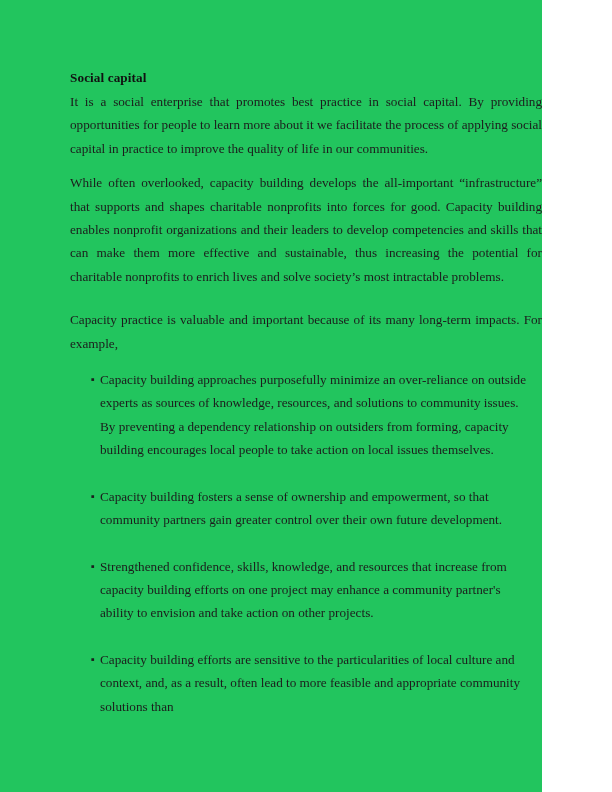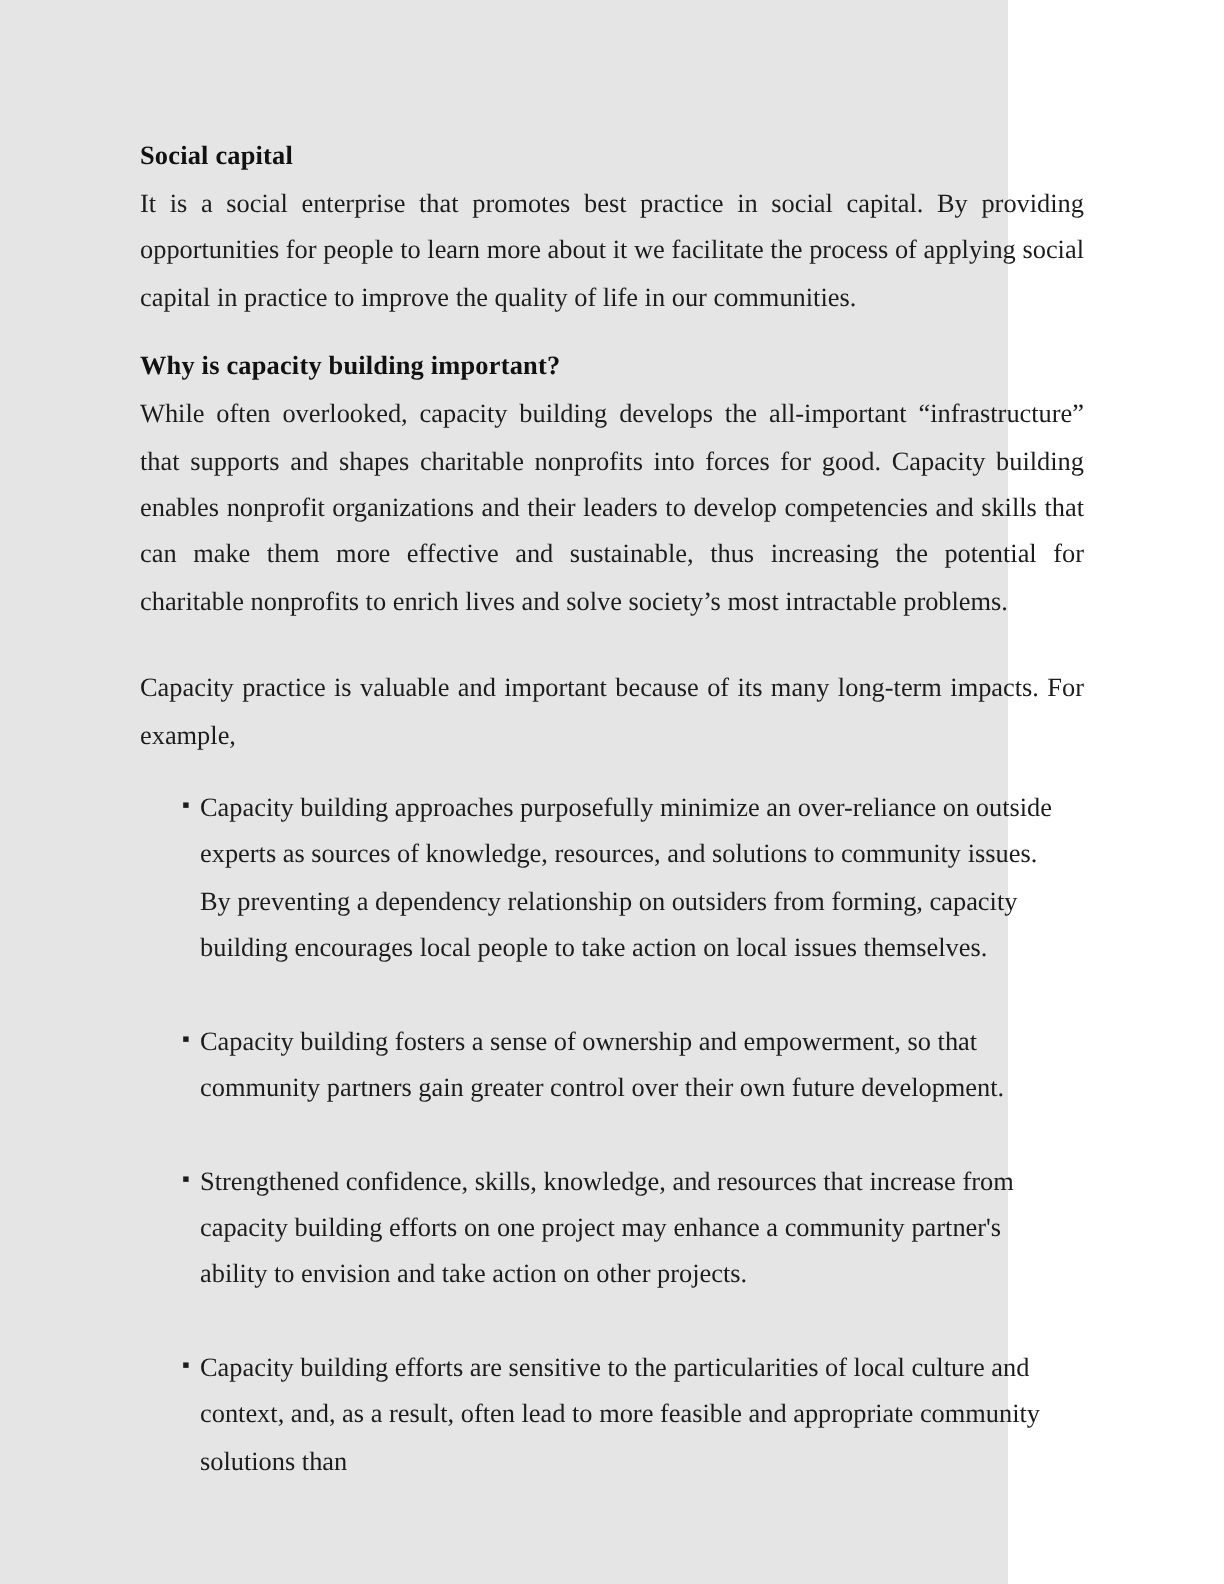--- a/index.html
+++ b/index.html
@@ -11,23 +11,23 @@
     width: 612px;
     height: 792px;
     overflow: hidden;
     font-family: "Liberation Serif", "DejaVu Serif", serif;
     color: #1c1c1c;
     -webkit-font-smoothing: antialiased;
   }
 
   .page {
     position: relative;
-    width: 504px;
+    width: 542px;
     height: 792px;
-    background: #e5e5e5;
+    background: #22c55e;
     box-sizing: border-box;
   }
 
   .content {
     position: absolute;
     left: 70px;
     top: 66px;
     width: 472px;
   }
 
@@ -95,21 +95,20 @@
 <body>
 
 <div class="page">
   <div class="content">
 
     <h2 class="heading">Social capital</h2>
     <p class="para last-line-left">It is a social enterprise that promotes best practice in social capital. By providing opportunities for people to learn more about it we facilitate the process of applying social capital in practice to improve the quality of life in our communities.</p>
 
     <div class="gap-before-heading"></div>
 
-    <h2 class="heading">Why is capacity building important?</h2>
     <p class="para last-line-left">While often overlooked, capacity building develops the all-important “infrastructure” that supports and shapes charitable nonprofits into forces for good. Capacity building enables nonprofit organizations and their leaders to develop competencies and skills that can make them more effective and sustainable, thus increasing the potential for charitable nonprofits to enrich lives and solve society’s most intractable problems.</p>
 
     <div class="gap-before-heading"></div>
 
 
     <div class="gap-small"></div>
 
     <p class="para last-line-left">Capacity practice is valuable and important because of its many long-term impacts. For example,</p>
 
     <div class="gap-after-para"></div>

